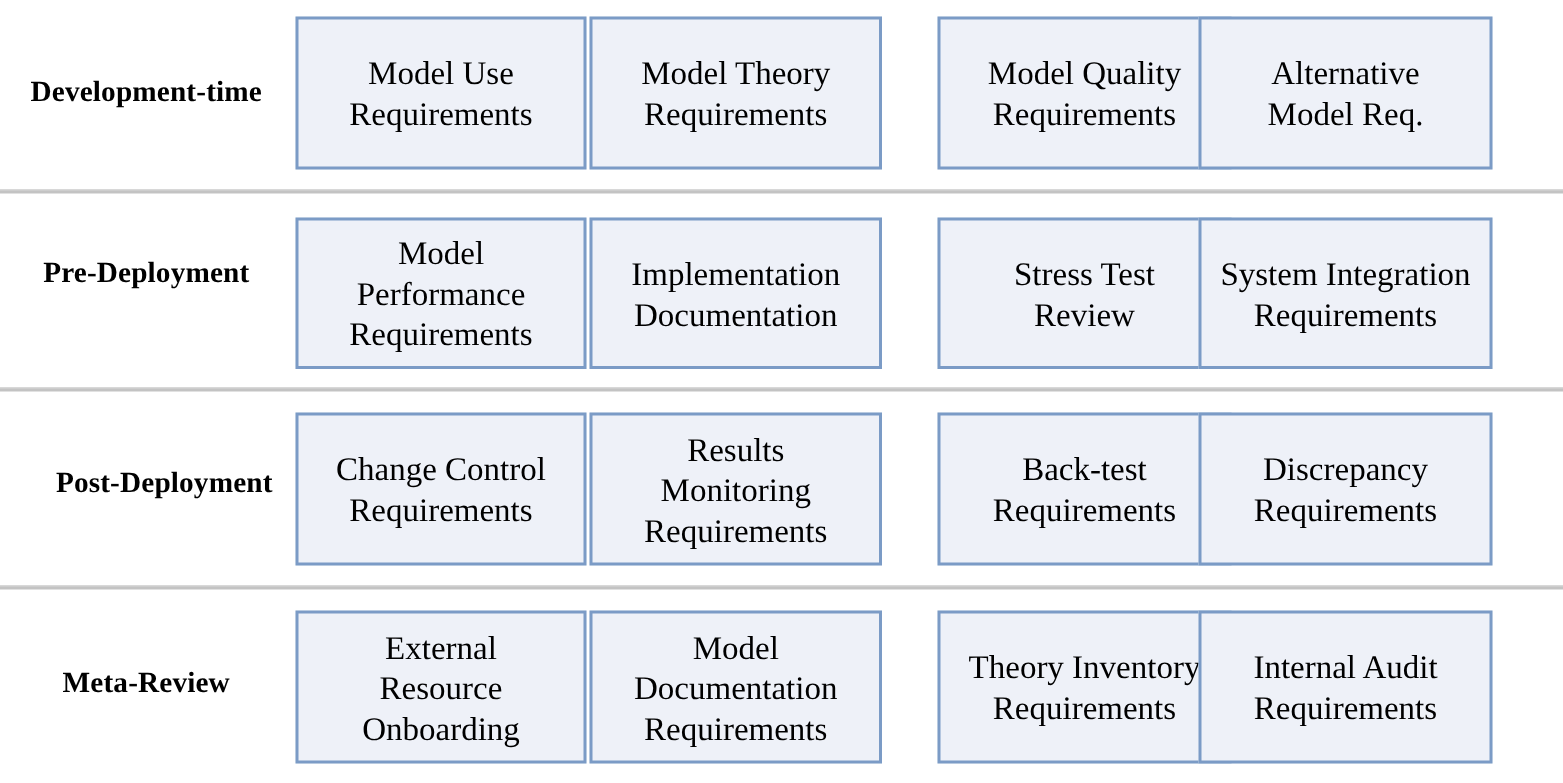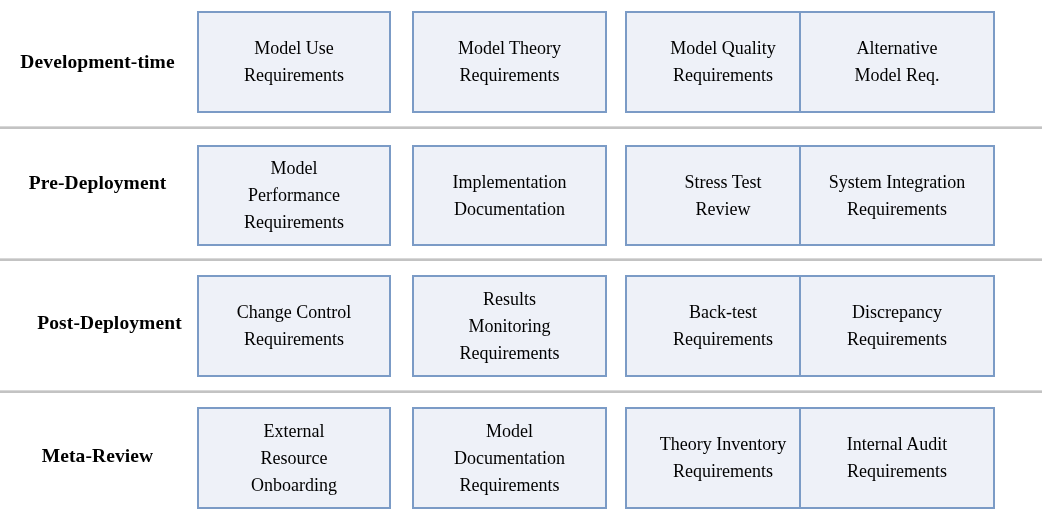--- a/index.html
+++ b/index.html
@@ -55,30 +55,30 @@
     background: #eef1f8;
     border: 2px solid #7b9bc6;
     display: flex;
     align-items: center;
     justify-content: center;
     text-align: center;
   }
 
   .card-label {
     display: block;
-    font-size: 18px;
+    font-size: 22px;
     line-height: 27px;
     color: #000000;
     padding: 0 6px;
     white-space: pre-line;
   }
 
   
   .col-0 { left: 197px; width: 194px; }
-  .col-1 { left: 412px; width: 195px; }
+  .col-1 { left: 393px; width: 195px; }
   .col-2 { left: 625px; width: 196px; }
   .col-3 { left: 799px; width: 196px; }
 
   
   .row-0 .card { top: 11px;  height: 102px; }
   .row-1 .card { top: 145px; height: 101px; }
   .row-2 .card { top: 275px; height: 102px; }
   .row-3 .card { top: 407px; height: 102px; }
 
   .row-0 .row-label { top: 50px; }

